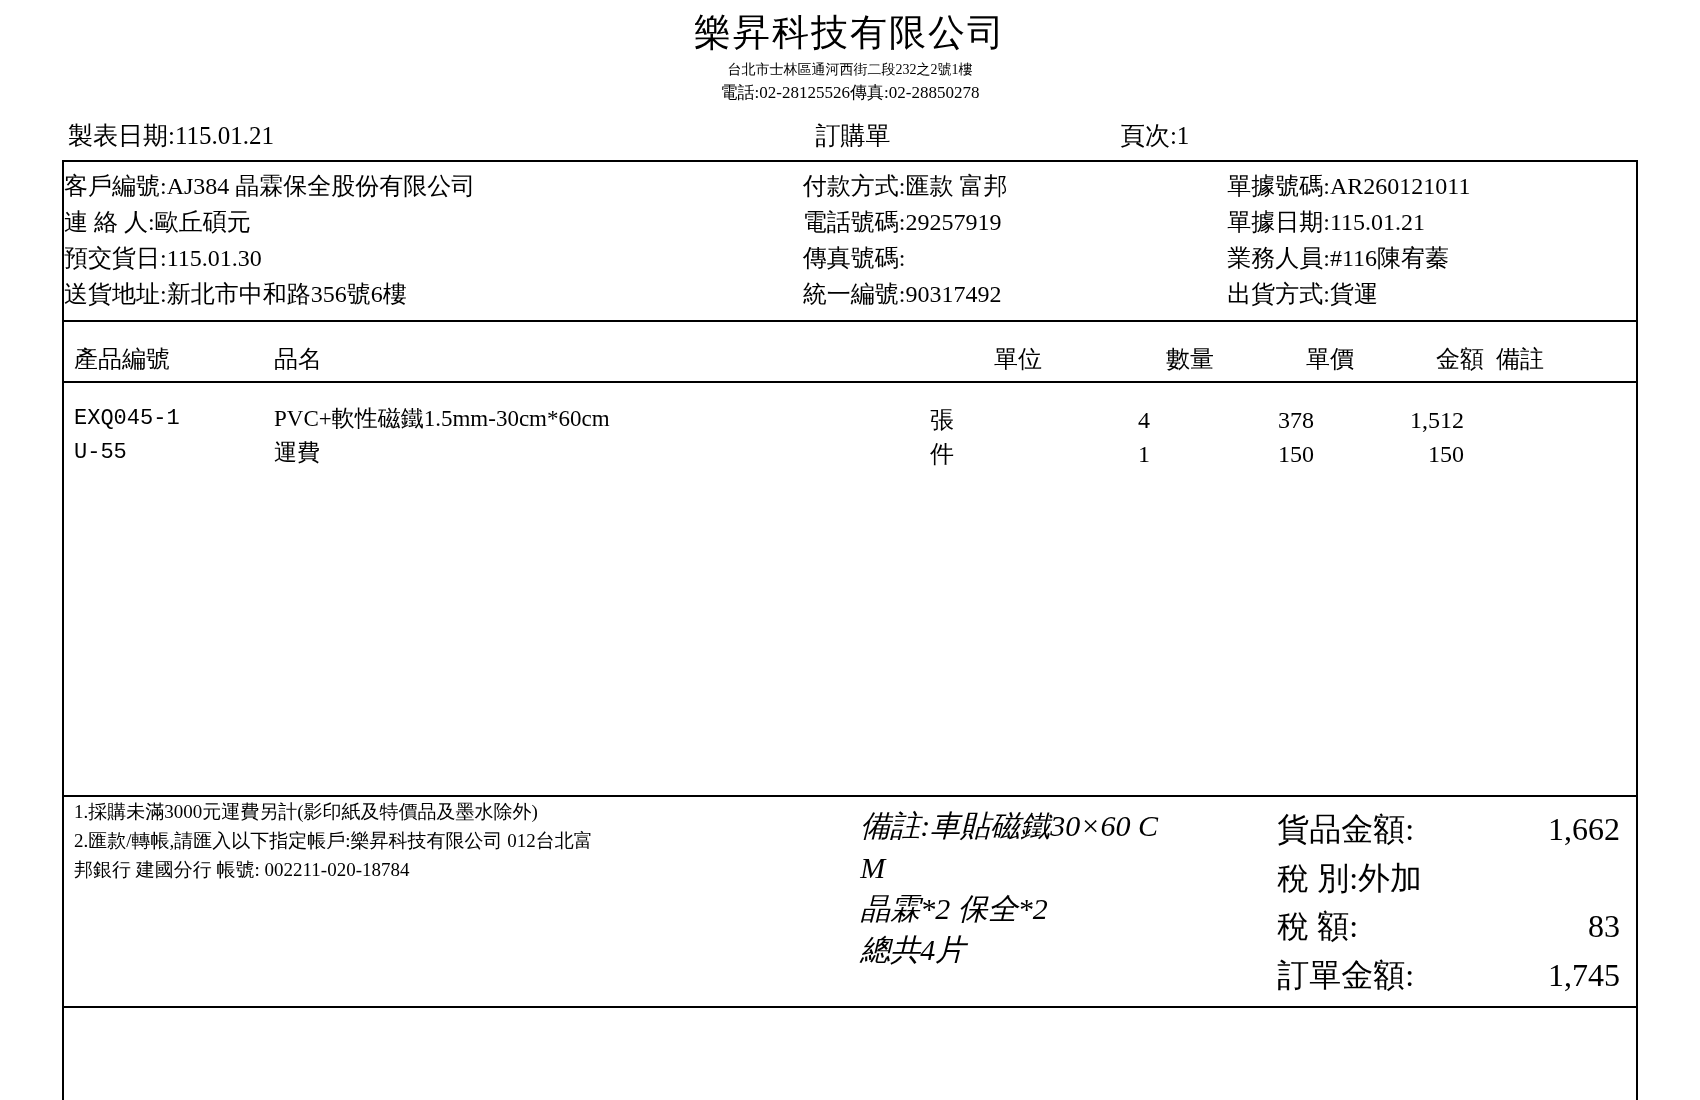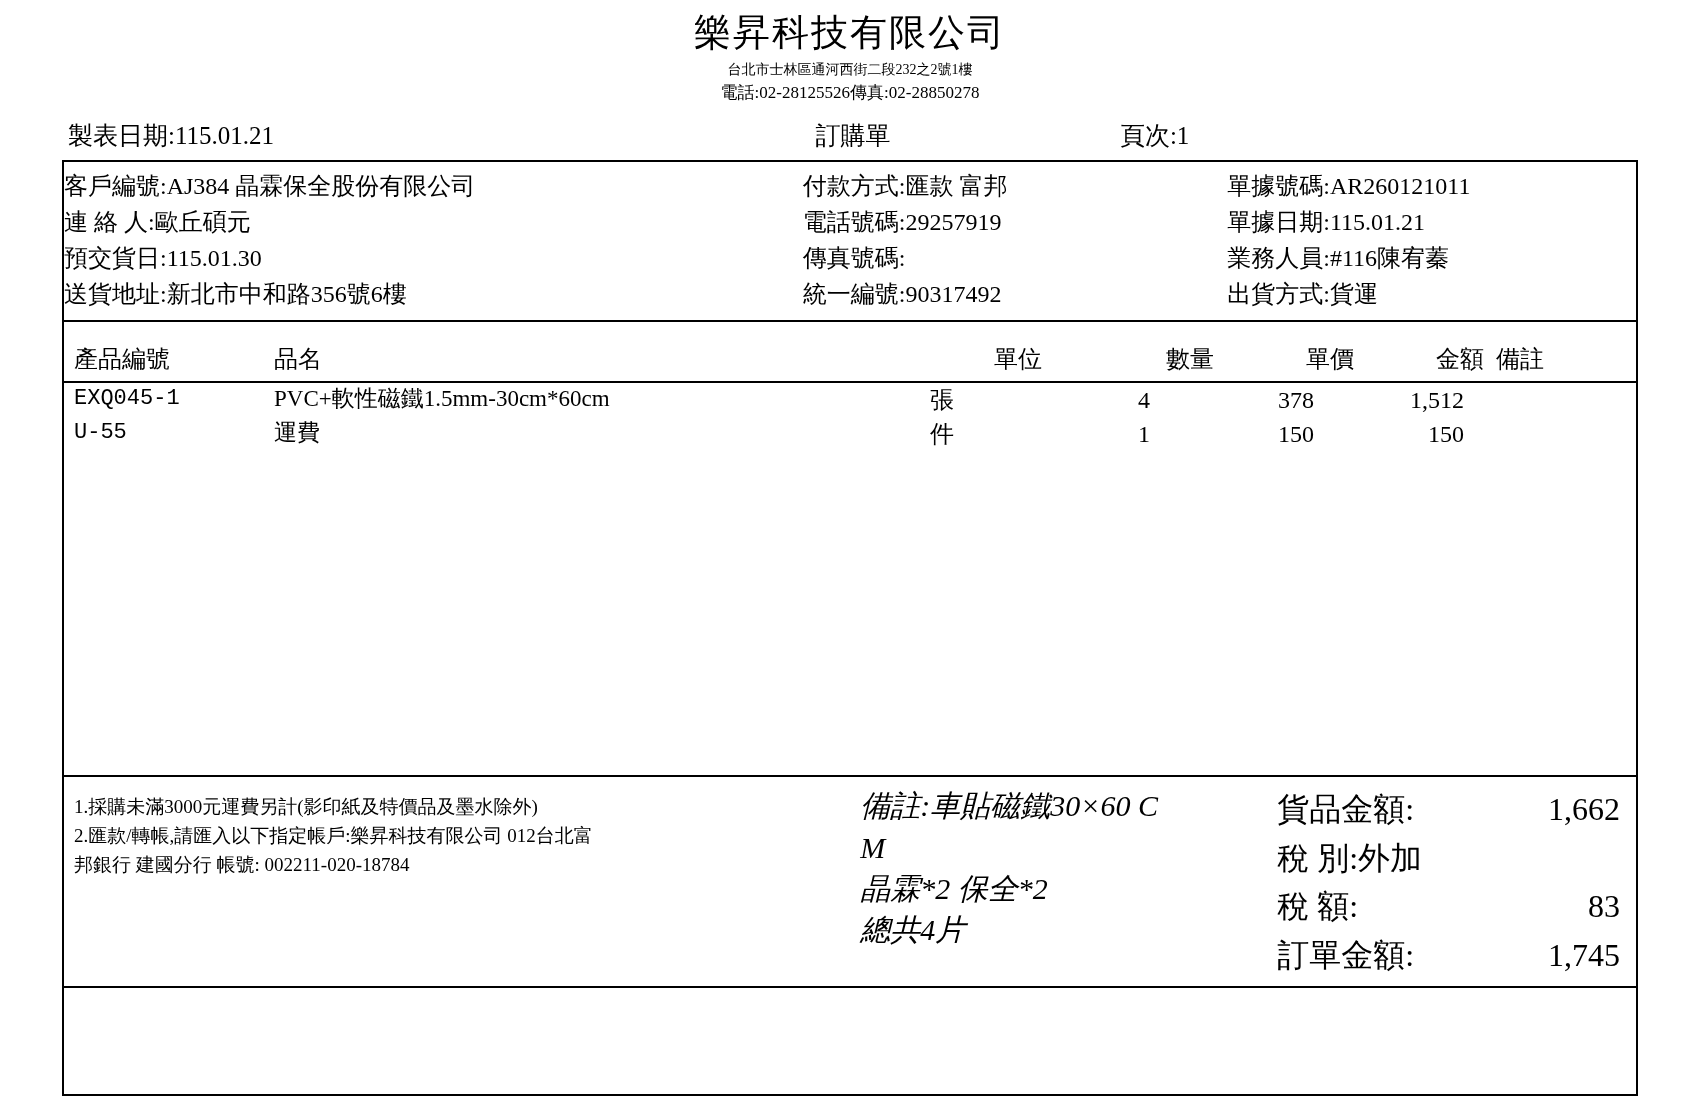--- a/index.html
+++ b/index.html
@@ -94,21 +94,21 @@
   .items-head .col-unit  { text-align: left; padding-left: 12px; }
   .items-head .col-qty   { text-align: right; }
   .items-head .col-price { text-align: right; }
   .items-head .col-amt   { text-align: right; }
   .items-head .col-memo  { text-align: left; padding-left: 12px; }
 
   
   .items-body {
     height: 392px;
     border-bottom: 2px solid #000;
-    padding-top: 0;
+    padding-top: 20px;
   }
   .item-row {
     display: flex;
     font-size: 24px;
     line-height: 1.42;
   }
   .item-row .col-code { font-family: "Liberation Mono", monospace; font-size: 22px; }
   .item-row .col-name { font-size: 23px; }
   .item-row .col-unit { padding-left: 12px; }
   .item-row .col-qty { padding-right: 24px; }
@@ -117,21 +117,21 @@
 
   
   .footer-block {
     display: flex;
     border-bottom: 2px solid #000;
     min-height: 158px;
   }
   .foot-notes {
     flex: 0 0 49%;
     border-right: 0;
-    padding: 16px 10px 6px 10px;
+    padding: 1px 10px 6px 10px;
     font-size: 19px;
     line-height: 1.52;
   }
   .foot-memo {
     flex: 0 0 25.5%;
     padding: 8px 6px 6px 6px;
     font-size: 30px;
     line-height: 1.38;
     font-style: italic;
   }

